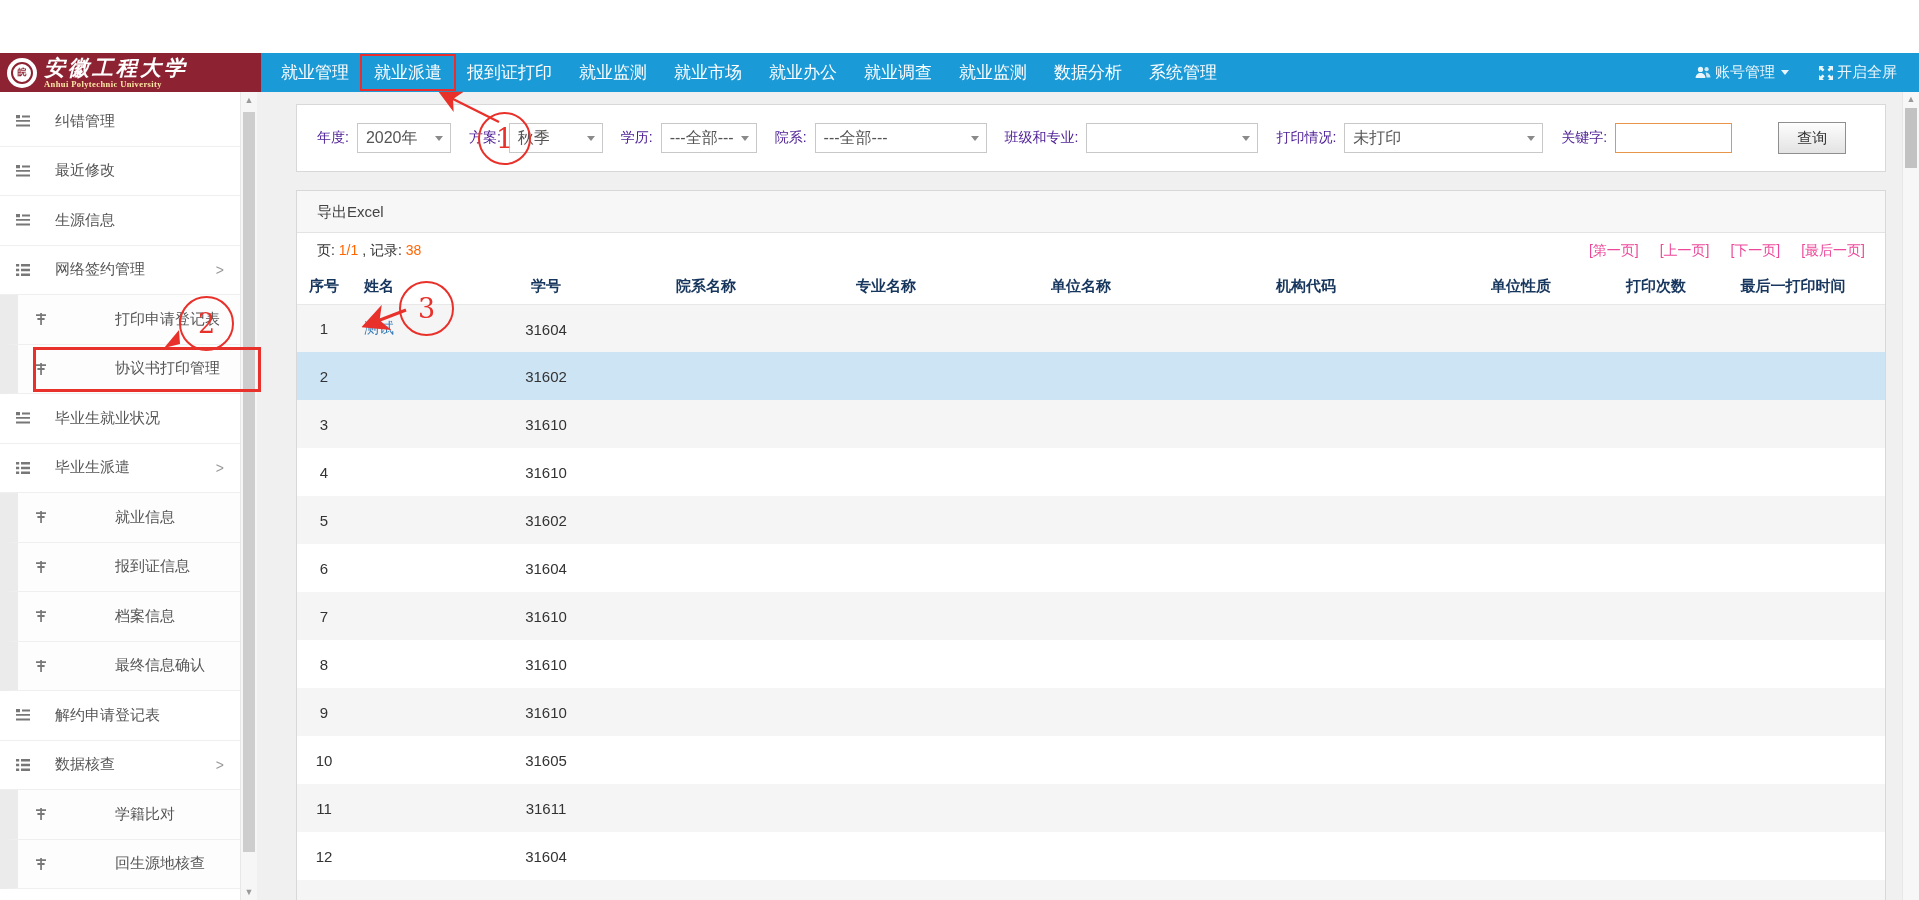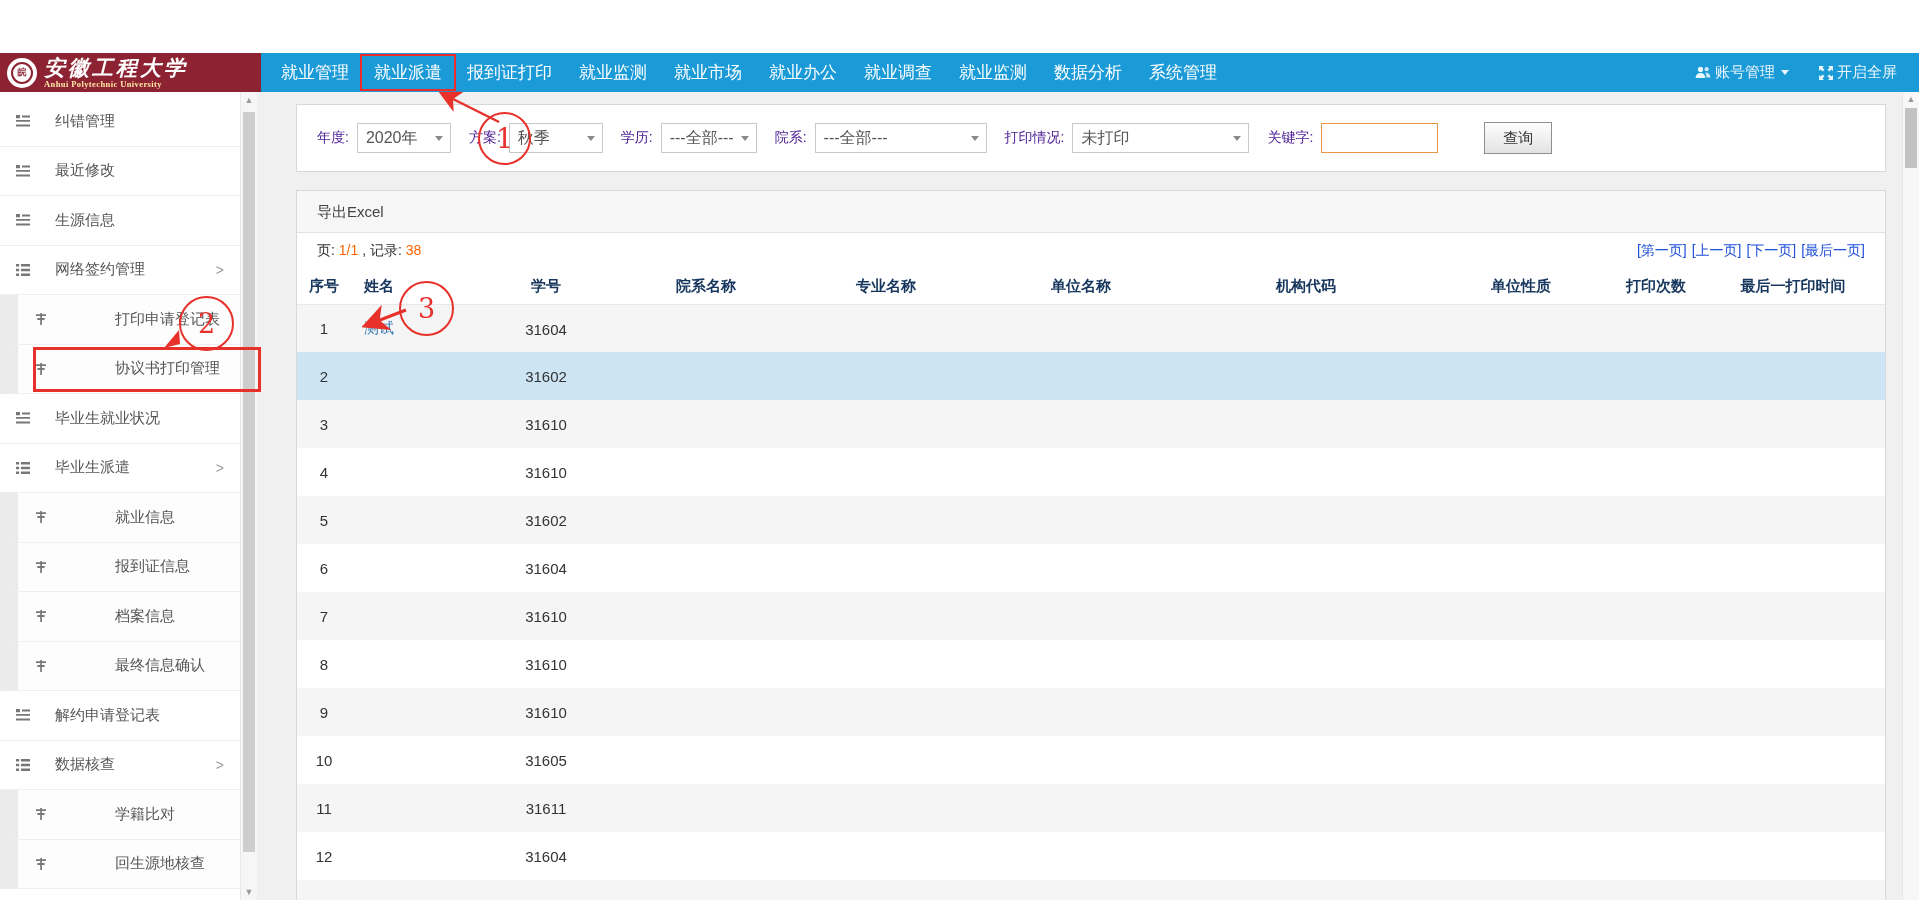--- a/index.html
+++ b/index.html
@@ -45,21 +45,21 @@
   .flabel { font-size:14px; color:#4c1d95; margin-right:8px; white-space:nowrap; }
   .fselect { height:30px; border:1px solid #c8c8c8; background:#fff; display:flex; align-items:center; padding:0 22px 0 8px; position:relative; font-size:16px; color:#555; cursor:pointer; }
   .fselect .arrow { position:absolute; right:7px; top:12px; width:0; height:0; border-left:4px solid transparent; border-right:4px solid transparent; border-top:5px solid #8a8a8a; }
   .kw-input { width:117px; height:30px; border:1px solid #e8954a; background:#fff; font-size:14px; padding:0 6px; color:#000; outline:none; }
   .search-btn { width:68px; height:32px; margin-left:28px; border:1px solid #8f8f8f; background:linear-gradient(#fdfdfd,#e3e3e3); font-size:15px; color:#333; cursor:pointer; font-family:inherit; }
 
   .table-panel { top:98px; height:720px; overflow:hidden; }
   .export-bar { height:42px; line-height:42px; padding-left:20px; background:#f7f7f7; border-bottom:1px solid #e3e3e3; font-size:15px; color:#444; cursor:pointer; }
   .page-row { height:36px; display:flex; align-items:center; justify-content:space-between; padding:0 20px 0 20px; font-size:14px; color:#333; }
   .orange { color:#f60; }
-  .pager a { color:#1d4ed8; text-decoration:none; margin-left:5px; cursor:pointer; font-size:14px; }
+  .pager a { color:#ec4899; text-decoration:none; margin-left:21px; cursor:pointer; font-size:14px; }
   table.grid { border-collapse:collapse; table-layout:fixed; width:1588px; }
   table.grid th { height:35px; font-size:15px; font-weight:bold; color:#17365d; text-align:center; border-bottom:1px solid #e8e8e8; white-space:nowrap; }
   table.grid th.al, table.grid td.al { text-align:left; padding-left:13px; }
   table.grid td { height:48px; font-size:15px; color:#333; text-align:center; white-space:nowrap; overflow:hidden; }
   tr.odd td { background:#f5f5f5; }
   tr.even td { background:#fff; }
   tr.selected td { background:#cde4f5 !important; }
   td .name-link { color:#337ab7; cursor:pointer; }
   .sid-clip { display:inline-block; max-width:52px; overflow:hidden; vertical-align:middle; text-align:left; }
 
@@ -287,22 +287,29 @@
           </div>
         </div>
         <div class="fgroup">
           <span class="flabel">院系:</span>
           <div class="fselect" style="width: 172px;">
             <span>---全部---</span>
             <span class="arrow"></span>
           </div>
         </div>
         <div class="fgroup">
+          <span class="flabel">班级和专业:</span>
+          <div class="fselect" style="width: 172px;">
+            <span></span>
+            <span class="arrow"></span>
+          </div>
+        </div>
+        <div class="fgroup">
           <span class="flabel">打印情况:</span>
-          <div class="fselect" style="width: 177px;">
+          <div class="fselect" style="width: 199px;">
             <span>未打印</span>
             <span class="arrow"></span>
           </div>
         </div>
         <div class="fgroup">
           <span class="flabel">关键字:</span>
           <input class="kw-input" type="text" placeholder="" autofocus="" style="">
         </div>
         <button class="search-btn">查询</button>
       </div>

